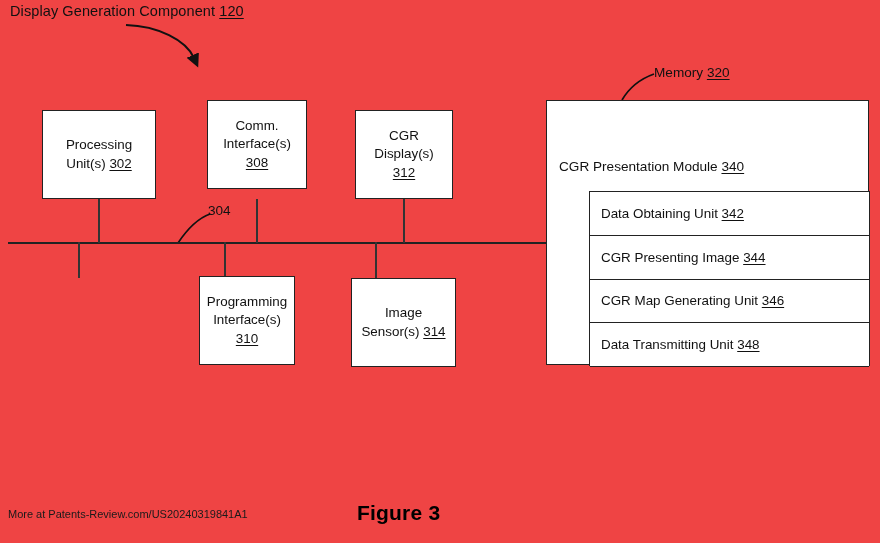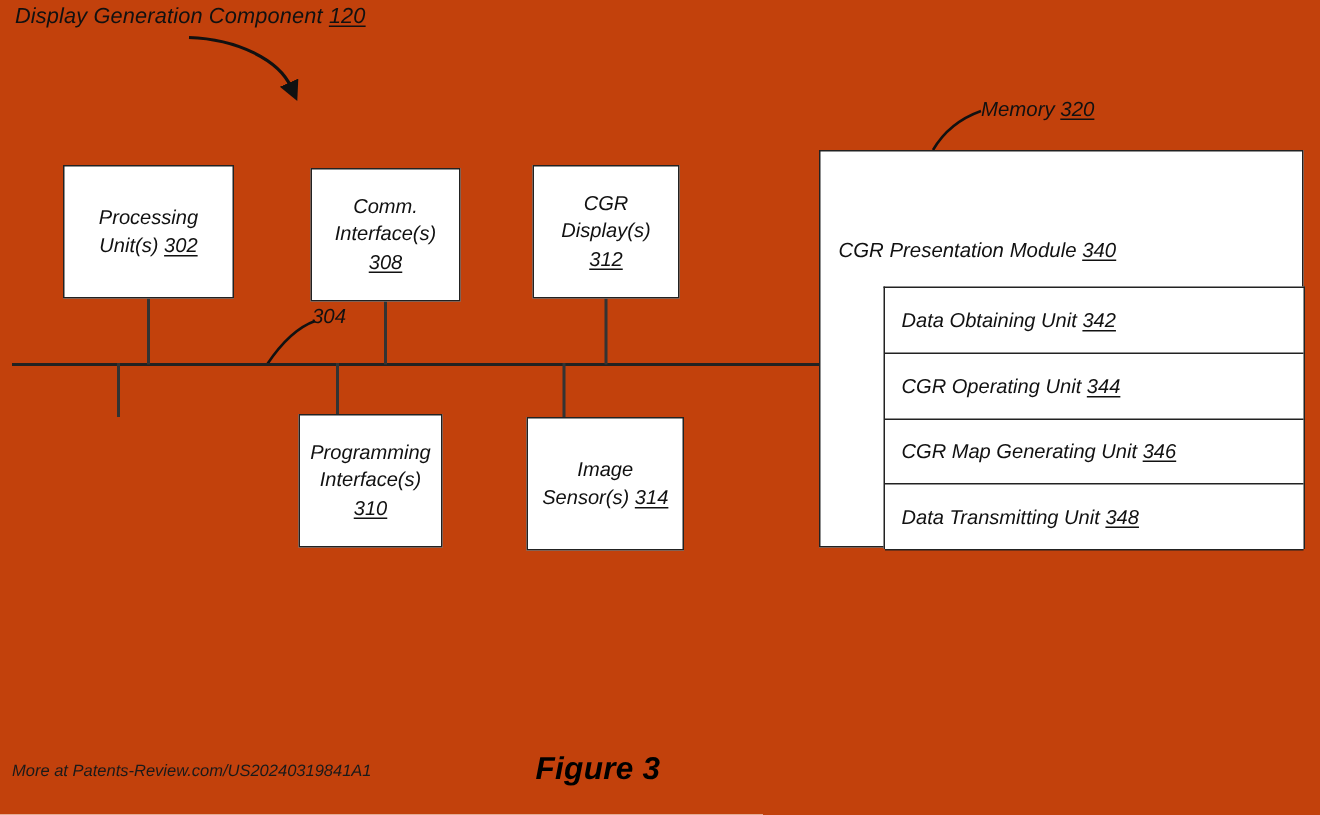--- a/index.html
+++ b/index.html
@@ -9,23 +9,22 @@
     background: #ffffff;
   }
   body {
     font-family: "Liberation Sans", sans-serif;
     -webkit-font-smoothing: antialiased;
   }
   #figure-root {
     position: relative;
     width: 880px;
     height: 543px;
-    background: #c2410c;
+    background: #ef4444;
     overflow: hidden;
-    font-style: italic;
   }
 
   
   .fig-title {
     position: absolute;
     left: 10px;
     top: 3px;
     font-size: 14.5px;
     color: #111111;
     white-space: nowrap;
@@ -188,21 +187,21 @@
   <div class="v-stub" style="left:375px; top:242px; height:36px;"></div>
 
   <div class="node-box" style="left:42px; top:110px; width:114px; height:89px;">
     <div class="inner">
       <span>Processing</span><br>
       <span>Unit(s)</span>
       <span class="ref">302</span>
     </div>
   </div>
 
-  <div class="node-box" style="left:207px; top:112px; width:100px; height:89px;">
+  <div class="node-box" style="left:207px; top:100px; width:100px; height:89px;">
     <div class="inner">
       <span>Comm.</span><br>
       <span>Interface(s)</span><br>
       <span class="ref">308</span>
     </div>
   </div>
 
   <div class="node-box" style="left:355px; top:110px; width:98px; height:89px;">
     <div class="inner">
       <span>CGR</span><br>
@@ -240,21 +239,21 @@
       <div class="module-label">
         <span>CGR Presentation Module</span>
         <span class="ref">340</span>
       </div>
 
       <div class="unit-stack" id="unit-stack" style="left:42px; top:44px; width:281px; height:175px;">
           <div class="unit-row" style="height: 43.75px;">
             <div class="pad"><span>Data Obtaining Unit</span> <span class="ref">342</span></div>
           </div>
           <div class="unit-row" style="height: 43.75px;">
-            <div class="pad"><span>CGR Operating Unit</span> <span class="ref">344</span></div>
+            <div class="pad"><span>CGR Presenting Image</span> <span class="ref">344</span></div>
           </div>
           <div class="unit-row" style="height: 43.75px;">
             <div class="pad"><span>CGR Map Generating Unit</span> <span class="ref">346</span></div>
           </div>
           <div class="unit-row" style="height: 43.75px;">
             <div class="pad"><span>Data Transmitting Unit</span> <span class="ref">348</span></div>
           </div>
         </div>
     </div>
   </div>

